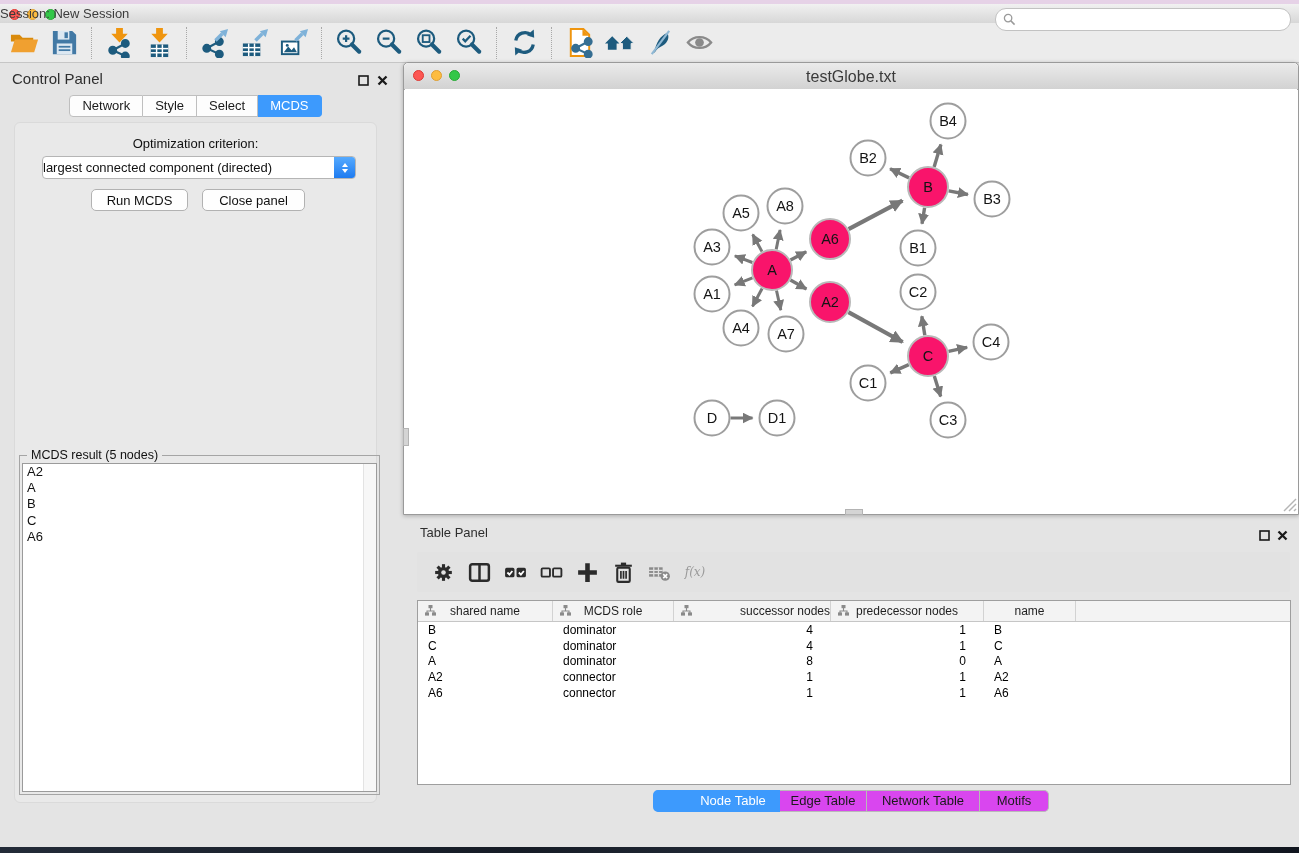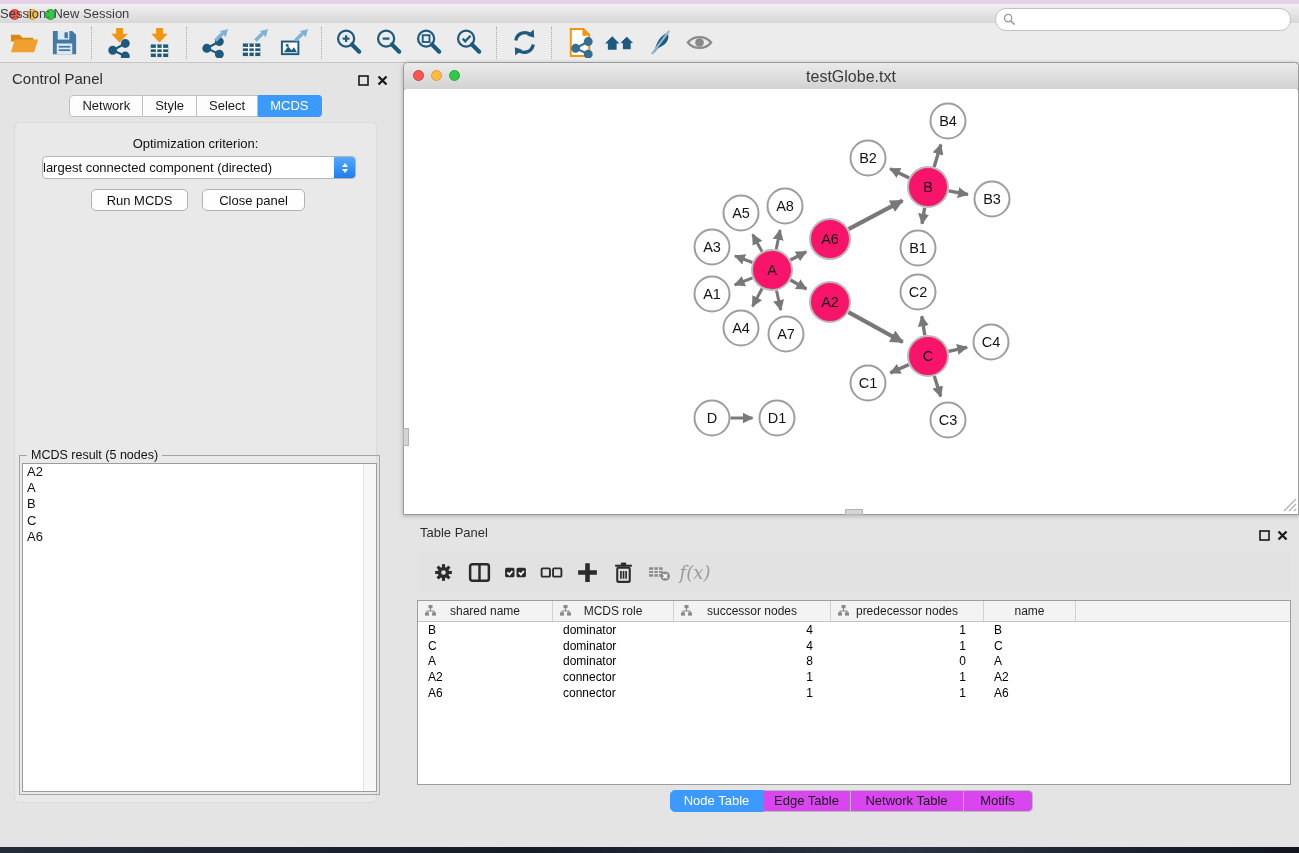--- a/index.html
+++ b/index.html
@@ -55,31 +55,31 @@
   .nub-v{left:403px;top:428px;width:6px;height:18px;background:#D4D4D4;border:1px solid #B3B3B3;box-sizing:border-box;}
   .nub-h{left:845px;top:509px;width:18px;height:6px;background:#D4D4D4;border:1px solid #B3B3B3;box-sizing:border-box;}
   #grip{left:1280px;top:495px;width:17px;height:17px;}
   
   #tp-title{left:420px;top:525px;font-size:13px;color:#2E2E2E;}
   #tp-float{left:1259px;top:527px;}
   #tp-close{left:1277px;top:527px;}
   #tp-toolbar{left:417px;top:552px;width:873px;height:40px;background:#E2E2E2;border-radius:2px;display:flex;align-items:center;}
   .tp-icon{width:36px;height:30px;display:flex;align-items:center;justify-content:center;}
   .tp-icon svg{width:25px;height:25px;}
-  .fx{font-family:"DejaVu Serif","Liberation Serif",serif;font-style:italic;font-size:18px;color:#9A9A9A;}
+  .fx{font-family:"DejaVu Serif","Liberation Serif",serif;font-style:italic;font-size:12px;color:#9A9A9A;}
   #dtable{left:417px;top:600px;width:874px;height:185px;background:#fff;border:1px solid #9E9E9E;box-sizing:border-box;}
   #table-header{display:flex;height:20px;border-bottom:1px solid #C6C6C6;background:#F3F3F3;}
   .th{position:relative;border-right:1px solid #D2D2D2;display:flex;align-items:center;justify-content:center;font-size:12px;color:#1F1F1F;box-sizing:border-box;}
   .th .ticon{position:absolute;left:7px;top:4px;}
   .tr{display:flex;height:15.7px;align-items:center;}
   .td{font-size:12px;color:#000;box-sizing:border-box;white-space:nowrap;}
   
   #tp-tabs{left:403px;top:790px;width:896px;display:flex;justify-content:center;}
   .tp-tab{height:20px;line-height:20px;font-size:13px;text-align:center;background:#d946ef;border:1px solid #B9B9B9;border-left:none;color:#1A1A1A;}
-  .tp-tab:first-child{border-left:1px solid #b91c1c;border-radius:5px 0 0 5px;}
+  .tp-tab:first-child{border-left:5px solid #b91c1c;border-radius:5px 0 0 5px;padding-left:29px;}
   .tp-tab:last-child{border-radius:0 5px 5px 0;}
   .tp-tab.active{background:#3D9AFD;border-color:#3D9AFD;color:#fff;}
   
   #statusbar{left:0;top:818px;width:1299px;height:29px;background:#EBEBEB;border-top:1px solid #D0D0D0;}
   #list-btn{position:absolute;left:8px;top:4px;width:28px;height:23px;background:#F4F4F4;border:1px solid #B5B5B5;border-radius:3px;display:flex;align-items:center;justify-content:center;}
   #memory-btn{position:absolute;left:1206px;top:3px;width:86px;height:24px;background:#F6F6F6;border:1px solid #ACACAC;border-radius:3px;display:flex;align-items:center;justify-content:center;gap:5px;font-size:12px;color:#111;}
   #memory-dot{width:12px;height:12px;border-radius:50%;}
   #desktop-strip{left:0;top:847px;width:1299px;height:6px;background:linear-gradient(90deg,#232B38,#161C26 40%,#2A3342 70%,#10151E);}
 </style>
 </head>
@@ -533,21 +533,21 @@
         </div>
         <div class="th" style="width: 121px;">
           <span class="ticon"><svg width="11" height="11" viewBox="0 0 11 11">
               <path d="M5.5 2.5 V6 M2 8.5 V6 H9 V8.5" stroke="#8A8A8A" stroke-width="1.1" fill="none"></path>
               <rect x="3.5" y="0" width="4" height="3.2" fill="#8A8A8A"></rect>
               <rect x="0" y="7.4" width="4" height="3.2" fill="#8A8A8A"></rect>
               <rect x="7" y="7.4" width="4" height="3.2" fill="#8A8A8A"></rect>
             </svg></span>
           <span>MCDS role</span>
         </div>
-        <div class="th" style="width: 157px;">
+        <div class="th" style="width: 157px; justify-content: flex-end;">
           <span class="ticon"><svg width="11" height="11" viewBox="0 0 11 11">
               <path d="M5.5 2.5 V6 M2 8.5 V6 H9 V8.5" stroke="#8A8A8A" stroke-width="1.1" fill="none"></path>
               <rect x="3.5" y="0" width="4" height="3.2" fill="#8A8A8A"></rect>
               <rect x="0" y="7.4" width="4" height="3.2" fill="#8A8A8A"></rect>
               <rect x="7" y="7.4" width="4" height="3.2" fill="#8A8A8A"></rect>
             </svg></span>
           <span>successor nodes</span>
         </div>
         <div class="th" style="width: 153px;">
           <span class="ticon"><svg width="11" height="11" viewBox="0 0 11 11">

